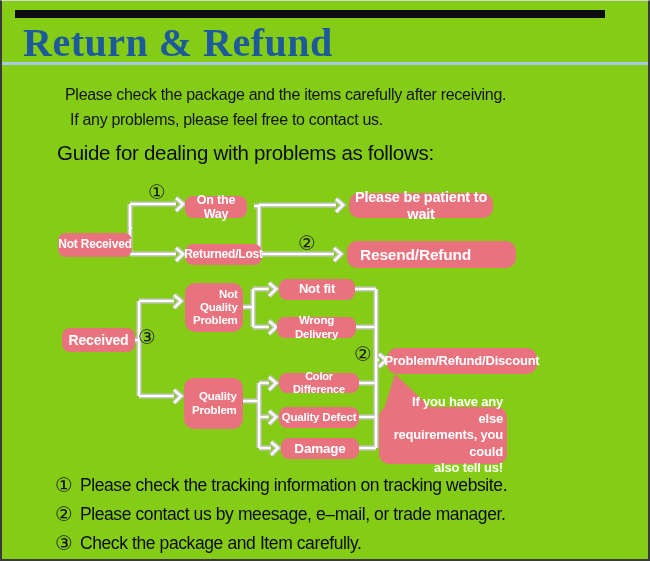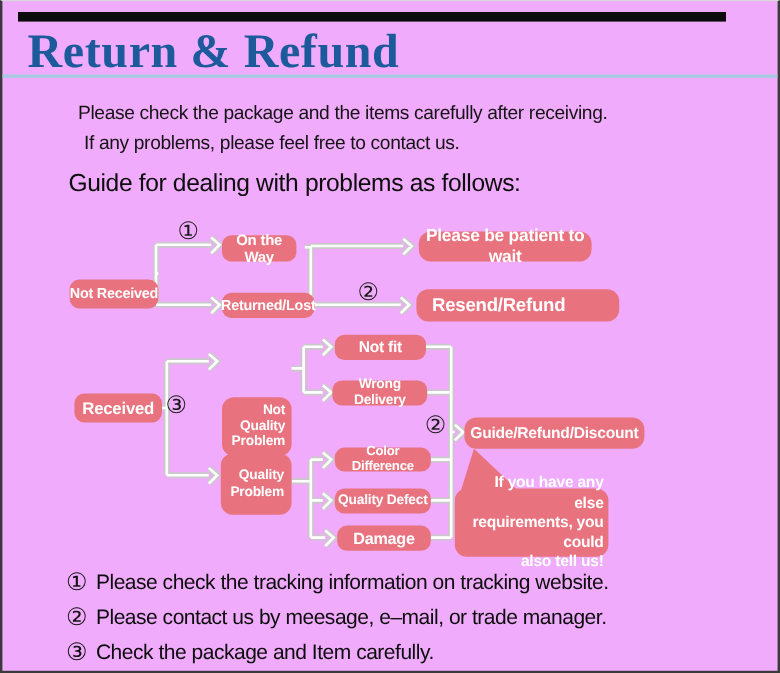--- a/index.html
+++ b/index.html
@@ -1,18 +1,18 @@
 <!DOCTYPE html>
 <html><head>
 <meta charset="utf-8">
 <style>
   html,body{margin:0;padding:0;background:#fff;}
   #page{
     position:relative;width:650px;height:561px;box-sizing:border-box;
-    background:#f0abfc;overflow:hidden;
+    background:#84cc16;overflow:hidden;
     border-left:2px solid #3a3a3a;border-right:2px solid #3a3a3a;
     border-bottom:2px solid #3a3a3a;border-top:1px solid #d8d8d8;
     font-family:"Liberation Sans",sans-serif;
   }
   .abs{position:absolute;}
   #top-bar{left:13px;top:9px;width:590px;height:8px;background:#0c0c0c;}
   #page-title{
     left:21px;top:22px;font-family:"Liberation Serif",serif;font-weight:700;
     font-size:40px;color:#1d5a9c;letter-spacing:.5px;line-height:1;
   }
@@ -35,21 +35,21 @@
   .marker{
     position:absolute;z-index:3;font-family:"DejaVu Sans",sans-serif;
     color:#1a1a1a;font-size:20px;line-height:1;
   }
   #n-not-received{left:56px;top:232px;width:74px;height:24px;font-size:12px;}
   #n-on-the-way{left:183px;top:195px;width:62px;height:22px;font-size:12.5px;}
   #n-returned-lost{left:183px;top:243px;width:77px;height:21px;font-size:12px;}
   #n-please-wait{left:347px;top:192px;width:144px;height:25px;font-size:14.5px;border-radius:10px;}
   #n-resend-refund{left:345px;top:240px;width:169px;height:27px;font-size:15.5px;border-radius:10px;padding-left:13px;box-sizing:border-box;}
   #n-received{left:60px;top:327px;width:73px;height:24px;font-size:14px;}
-  #n-not-quality{left:183px;top:282px;width:58px;height:49px;font-size:11.5px;border-radius:10px;padding-left:8px;box-sizing:border-box;margin-top:48px;}
+  #n-not-quality{left:183px;top:282px;width:58px;height:49px;font-size:11.5px;border-radius:10px;padding-left:8px;box-sizing:border-box;}
   #n-not-fit{left:277px;top:278px;width:76px;height:21px;font-size:13px;}
   #n-wrong-delivery{left:275px;top:316px;width:79px;height:21px;font-size:11.5px;}
   #n-quality{left:182px;top:377px;width:59px;height:51px;font-size:11.5px;border-radius:10px;padding-left:8px;box-sizing:border-box;}
   #n-color-difference{left:277px;top:372px;width:80px;height:20px;font-size:11px;}
   #n-quality-defect{left:277px;top:406px;width:80px;height:21px;font-size:11.5px;}
   #n-damage{left:279px;top:437px;width:78px;height:21px;font-size:13.5px;}
   #n-discount{left:385px;top:347px;width:150px;height:26px;font-size:13px;border-radius:10px;}
   #n-bubble{left:377px;top:406px;width:128px;height:57px;font-size:13px;line-height:1.28;
     border-radius:10px;padding:4px 4px 4px 9px;box-sizing:border-box;}
   #m-step1{left:146px;top:181px;}
@@ -117,21 +117,21 @@
   <div class="node left" id="n-not-quality">Not
 Quality
 Problem</div>
   <div class="node" id="n-not-fit">Not fit</div>
   <div class="node" id="n-wrong-delivery">Wrong Delivery</div>
   <div class="node left" id="n-quality">Quality
 Problem</div>
   <div class="node" id="n-color-difference">Color Difference</div>
   <div class="node" id="n-quality-defect">Quality Defect</div>
   <div class="node" id="n-damage">Damage</div>
-  <div class="node" id="n-discount">Guide/Refund/Discount</div>
+  <div class="node" id="n-discount">Problem/Refund/Discount</div>
   <div class="node left" id="n-bubble">If you have any else
 requirements, you could
 also tell us!</div>
 
   <div class="marker" id="m-step1">①</div>
   <div class="marker" id="m-step2a">②</div>
   <div class="marker" id="m-step3">③</div>
   <div class="marker" id="m-step2b">②</div>
 
   <div class="abs" id="notes">

